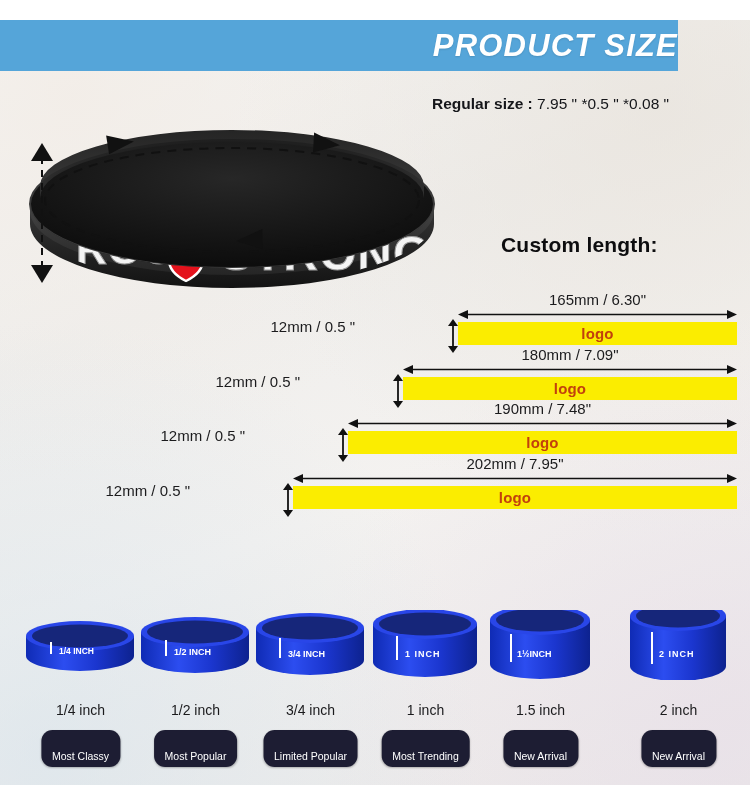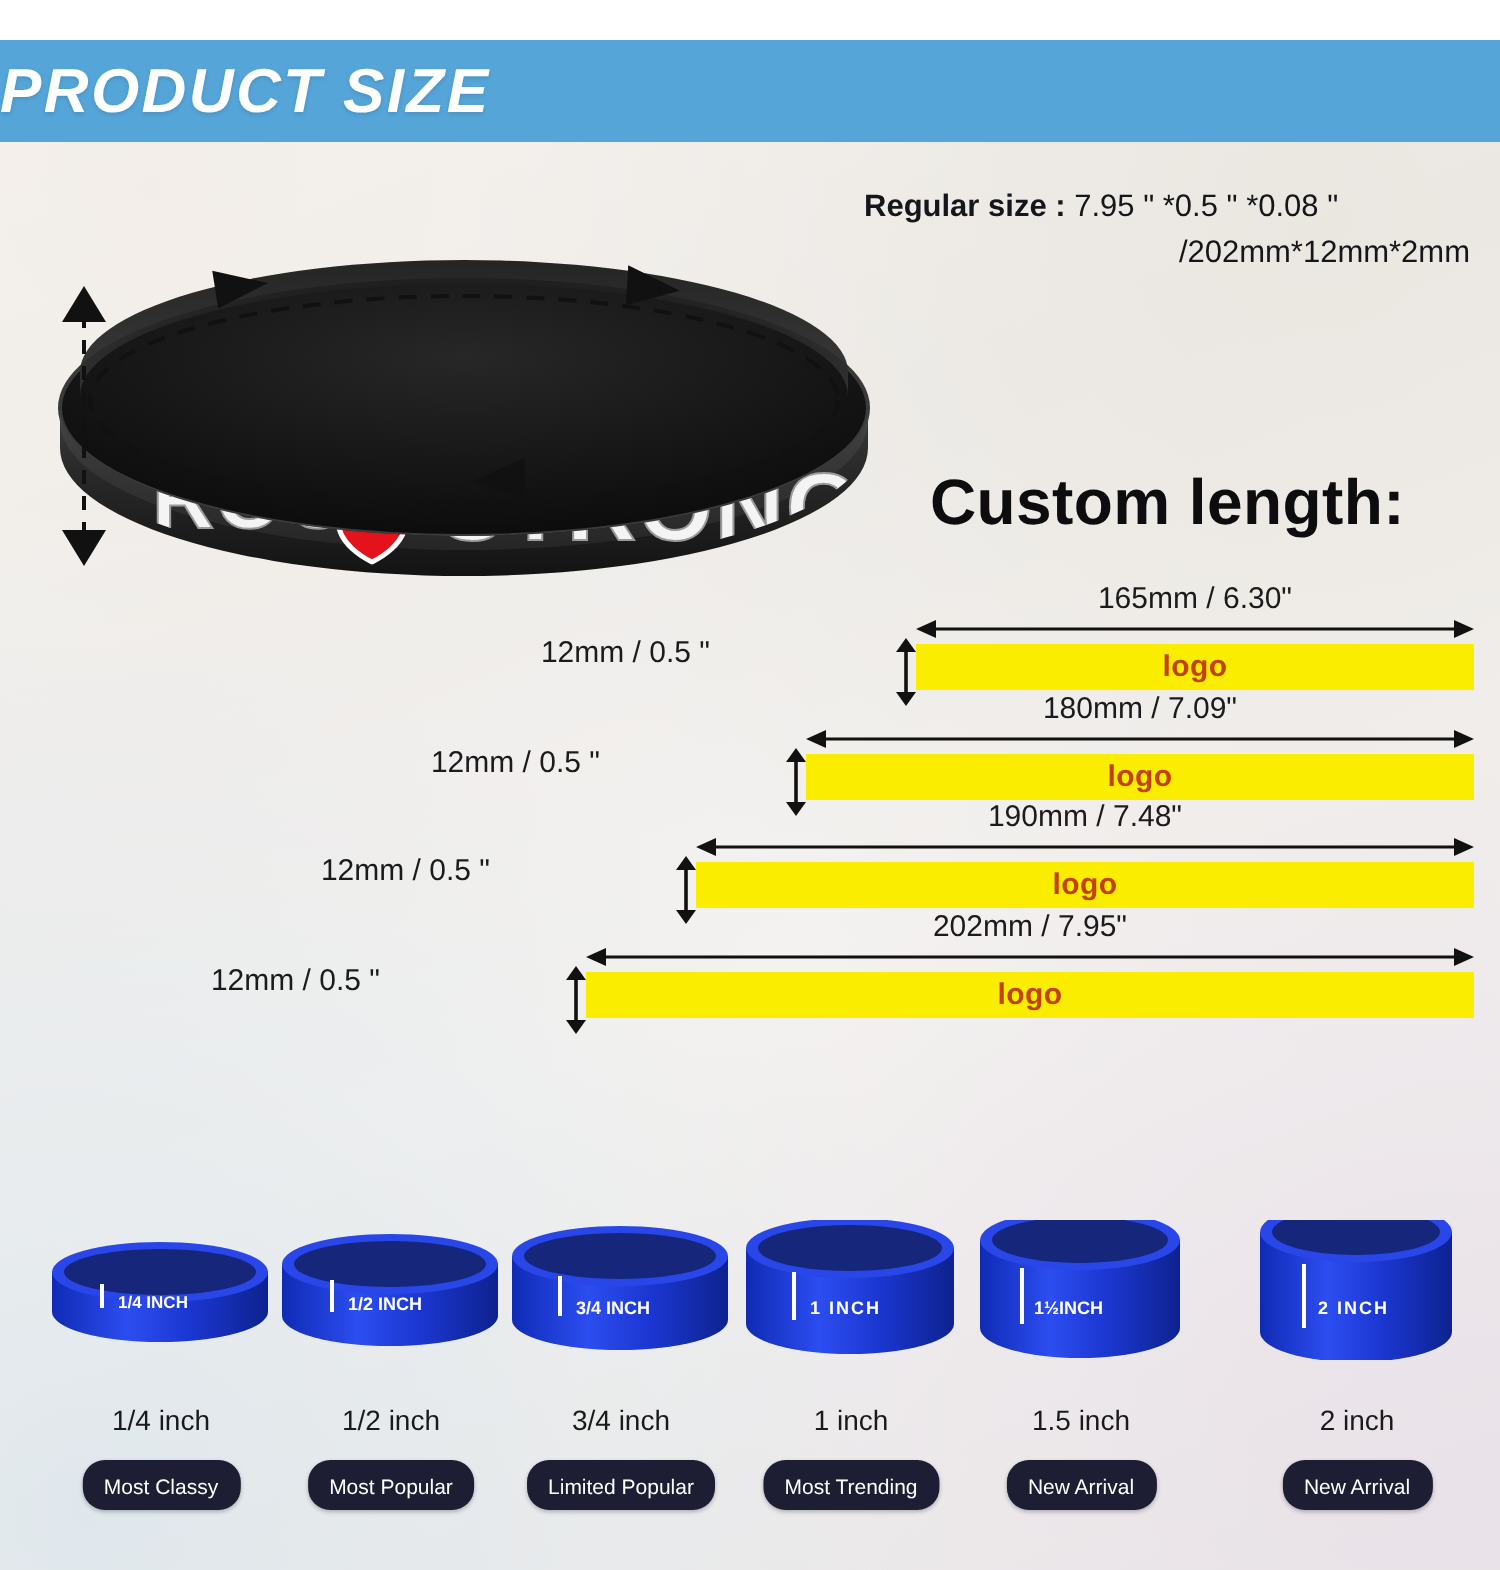--- a/index.html
+++ b/index.html
@@ -14,22 +14,22 @@
       radial-gradient(circle at 6% 96%, rgba(210,225,235,.55) 0%, rgba(255,255,255,0) 42%),
       radial-gradient(circle at 96% 92%, rgba(230,218,232,.5) 0%, rgba(255,255,255,0) 40%),
       radial-gradient(circle at 88% 14%, rgba(232,226,218,.65) 0%, rgba(255,255,255,0) 45%),
       radial-gradient(circle at 10% 12%, rgba(242,236,230,.8) 0%, rgba(255,255,255,0) 40%),
       linear-gradient(160deg,#f7f6f4 0%,#efeeec 35%,#f4f2f0 60%,#ebe9e8 100%);
   }
   .top-white{position:absolute;left:0;top:0;width:750px;height:20px;background:#ffffff;}
 
   
   .banner{
-    position:absolute;left:0;top:20px;width:750px;height:51px;
-    background:#55a5d9;display:flex;align-items:center;justify-content:flex-start;
+    position:absolute;left:0;top:20px;width:678px;height:51px;
+    background:#55a5d9;display:flex;align-items:center;justify-content:flex-end;
   }
   .banner-title{
     color:#ffffff;font-weight:bold;font-style:italic;
     font-size:31px;letter-spacing:1.2px;
     text-shadow:0 1px 2px rgba(0,0,0,.12);
     font-family:"Liberation Sans", sans-serif;
   }
 
   
   .regular-size{
@@ -41,22 +41,22 @@
   .regular-size .rs-line2{text-align:right;padding-right:7px;}
 
   
   .band-wrap{position:absolute;left:22px;top:112px;width:420px;height:190px;}
   .band-svg{position:absolute;left:0;top:0;}
 
   .h-arrow-vert{position:absolute;left:30px;top:143px;width:24px;height:140px;}
 
   
   .custom-length-h{
-    position:absolute;left:465px;top:233px;
-    font-size:32px;font-weight:bold;color:#0d0d0f;letter-spacing:.2px;
+    position:absolute;left:501px;top:233px;
+    font-size:21px;font-weight:bold;color:#0d0d0f;letter-spacing:.2px;
   }
 
   
   .len-rows{position:absolute;left:0;top:300px;width:750px;height:230px;}
   .len-row{position:absolute;left:0;width:750px;height:55px;}
   .len-row .wlabel{
     position:absolute;top:18px;font-size:15px;color:#1b1b1d;white-space:nowrap;
     text-align:right;
   }
   .len-row .varrow{position:absolute;top:19px;width:14px;height:34px;}
@@ -81,41 +81,40 @@
   .rings{position:absolute;left:0;top:610px;width:694px;height:160px;}
   .ring-cell{position:absolute;top:0;width:125px;height:160px;}
   .ring-art{position:absolute;left:0;top:0;width:125px;height:70px;}
   .ring-cap{
     position:absolute;left:0;top:92px;width:125px;text-align:center;
     font-size:14px;color:#1a1a1c;
   }
   .ring-badge{
     position:absolute;top:120px;left:50%;transform:translateX(-50%);
     background:#1d1d33;color:#ffffff;border-radius:11px;
-    font-size:10.5px;padding:8px 11px 5px;white-space:nowrap;
+    font-size:10.5px;padding:20px 11px 5px;white-space:nowrap;
     box-shadow:0 1px 2px rgba(0,0,0,.25);
   }
 </style>
 </head>
 <body>
 
 <div id="page">
 
   <div class="top-white"></div>
 
   <div class="banner">
     <div class="banner-title">PRODUCT SIZE</div>
   </div>
 
   <div class="regular-size">
     <div class="rs-line1">
       <b>Regular size :</b>
       <span>7.95 " *0.5 " *0.08 "</span>
     </div>
-    <div class="rs-line2">/202mm*12mm*2mm</div>
   </div>
 
   <div class="band-wrap">
     <svg class="band-svg" width="420" height="190" viewBox="0 0 420 190">
       <defs>
         <linearGradient id="bandFront" x1="0" y1="0" x2="0" y2="1">
           <stop offset="0%" stop-color="#3b3b3b"></stop>
           <stop offset="30%" stop-color="#2c2c2c"></stop>
           <stop offset="100%" stop-color="#131313"></stop>
         </linearGradient>

